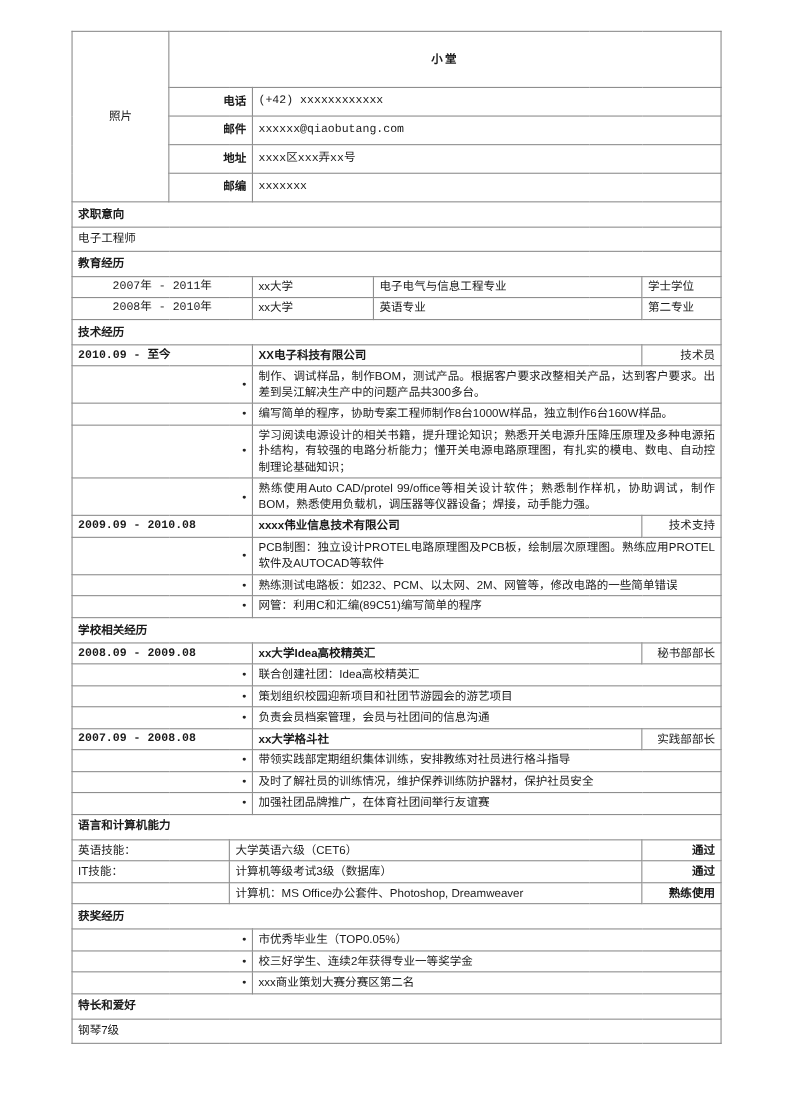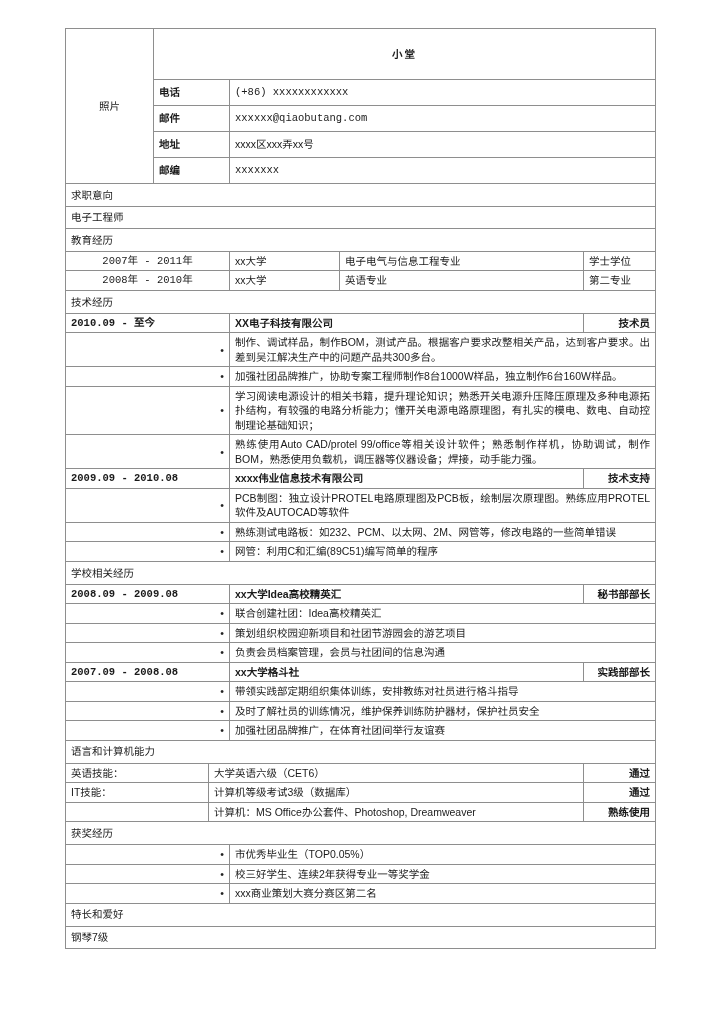--- a/index.html
+++ b/index.html
@@ -51,39 +51,39 @@
   .name-cell {
     text-align: center;
     font-size: 21px;
     font-weight: bold;
     letter-spacing: 2px;
     height: 46px;
     padding: 4px 5px 8px 5px;
   }
   .contact-label {
     background: #ebebeb;
-    text-align: left;
+    text-align: right;
     font-weight: bold;
     font-size: 11px;
     height: 21px;
   }
   .contact-value {
     font-size: 10.5px;
     font-family: "Liberation Mono", "DejaVu Sans Mono", monospace;
     padding-left: 8px;
     height: 21px;
   }
   .contact-value.cjk {
-    font-family: Liberation Sans, sans-serif;
+    font-family: Liberation Mono, monospace;
   }
 
   
   .section-header {
     background: #e9e9e9;
-    font-weight: normal;
+    font-weight: bold;
     font-size: 12.5px;
     padding: 3px 8px 4px 8px;
     height: 18px;
   }
 
   
   .plain-row {
     font-size: 10.5px;
     padding: 3px 8px;
     height: 17px;
@@ -107,21 +107,21 @@
     font-weight: bold;
     padding-left: 8px;
   }
   .exp-org {
     font-size: 11px;
     font-weight: bold;
     padding-left: 8px;
   }
   .exp-role {
     font-size: 11px;
-    font-weight: bold;
+    font-weight: normal;
     text-align: right;
     padding-right: 8px;
     margin-top: 32px;
   }
   .bullet-gutter {
     text-align: right;
     padding-right: 6px;
     font-size: 11px;
     vertical-align: top;
     line-height: 1.45;
@@ -166,21 +166,21 @@
       <col style="width:48px">
       <col style="width:72px">
     </colgroup>
     <tbody id="resume-body">
         <tr>
           <td class="photo-cell" rowspan="5">照片</td>
           <td class="name-cell" colspan="6">小堂</td>
         </tr>
         <tr>
           <td class="contact-label" colspan="2">电话</td>
-          <td class="contact-value" colspan="4">(+86) xxxxxxxxxxxx</td>
+          <td class="contact-value" colspan="4">(+42) xxxxxxxxxxxx</td>
         </tr>
         <tr>
           <td class="contact-label" colspan="2">邮件</td>
           <td class="contact-value" colspan="4">xxxxxx@qiaobutang.com</td>
         </tr>
         <tr>
           <td class="contact-label" colspan="2">地址</td>
           <td class="contact-value cjk" colspan="4">xxxx区xxx弄xx号</td>
         </tr>
         <tr>
@@ -215,21 +215,21 @@
           <td class="exp-date" colspan="3">2010.09 - 至今</td>
           <td class="exp-org" colspan="3">XX电子科技有限公司</td>
           <td class="exp-role">技术员</td>
         </tr>
         <tr>
           <td class="bullet-gutter" colspan="3">•</td>
           <td class="bullet-text" colspan="4">制作、调试样品，制作BOM，测试产品。根据客户要求改整相关产品，达到客户要求。出差到吴江解决生产中的问题产品共300多台。</td>
         </tr>
         <tr>
           <td class="bullet-gutter" colspan="3">•</td>
-          <td class="bullet-text" colspan="4">加强社团品牌推广，协助专案工程师制作8台1000W样品，独立制作6台160W样品。</td>
+          <td class="bullet-text" colspan="4">编写简单的程序，协助专案工程师制作8台1000W样品，独立制作6台160W样品。</td>
         </tr>
         <tr>
           <td class="bullet-gutter" colspan="3">•</td>
           <td class="bullet-text" colspan="4">学习阅读电源设计的相关书籍，提升理论知识；熟悉开关电源升压降压原理及多种电源拓扑结构，有较强的电路分析能力；懂开关电源电路原理图，有扎实的模电、数电、自动控制理论基础知识；</td>
         </tr>
         <tr>
           <td class="bullet-gutter" colspan="3">•</td>
           <td class="bullet-text" colspan="4">熟练使用Auto CAD/protel 99/office等相关设计软件；熟悉制作样机，协助调试，制作BOM，熟悉使用负载机，调压器等仪器设备；焊接，动手能力强。</td>
         </tr>
         <tr>

